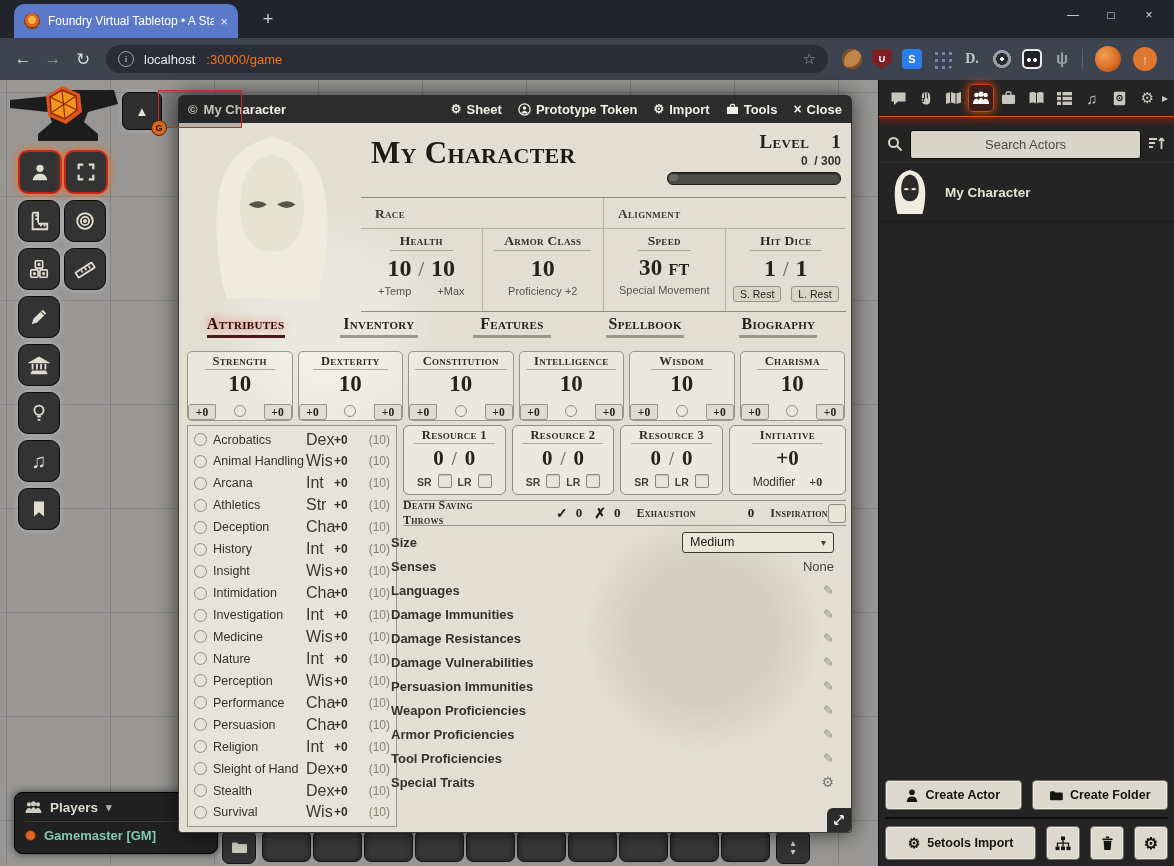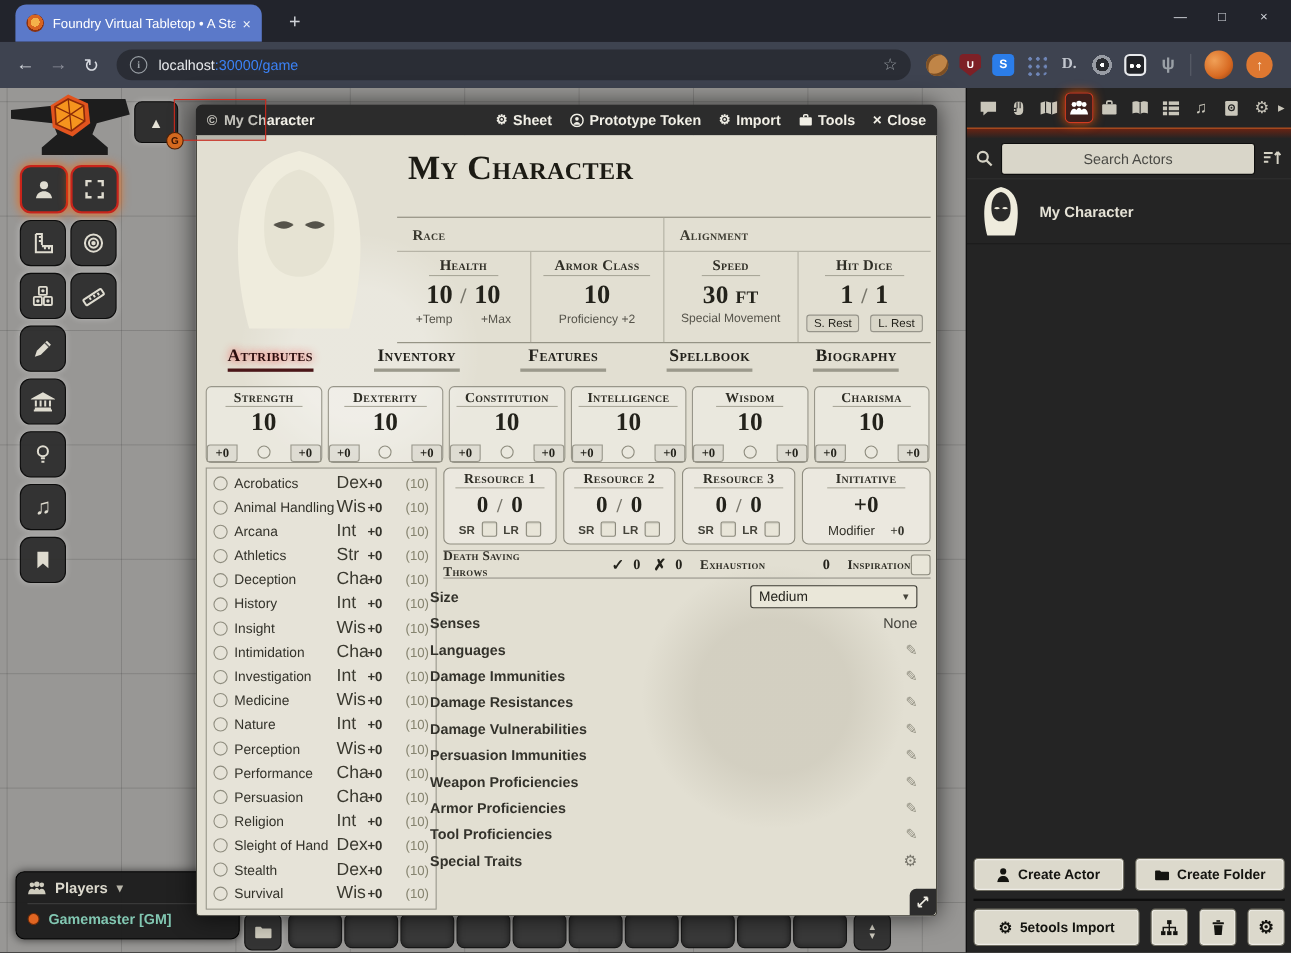--- a/index.html
+++ b/index.html
@@ -25,21 +25,21 @@
   .toolbar{position:absolute;left:0;top:38px;width:1174px;height:42px;background:#3e4350;
     display:flex;align-items:center;}
   .navbtn{width:30px;text-align:center;font-size:17px;color:#d7dae0;}
   .navbtn.dim{color:#8d919b;}
   .omnibox{margin-left:8px;width:722px;height:28px;background:#2a2d35;border-radius:14px;
     display:flex;align-items:center;padding:0 12px;box-sizing:border-box;}
   .info-badge{width:14px;height:14px;border:1.5px solid #9aa0a6;border-radius:50%;
     color:#9aa0a6;font:bold 9px "Liberation Serif",serif;display:flex;align-items:center;justify-content:center;flex:0 0 14px;}
   .url{margin-left:10px;font-size:13px;white-space:nowrap;}
   .url .host{color:#e8eaed;}
-  .url .rest{color:#3b82f6;}
+  .url .rest{color:#f97316;padding-left:11px;}
   .omni-star{margin-left:auto;color:#9aa0a6;font-size:15px;}
   .extrow{display:flex;align-items:center;gap:10px;margin-left:14px;}
   .ext{width:20px;height:20px;display:flex;align-items:center;justify-content:center;
     font-size:11px;font-weight:bold;border-radius:4px;color:#fff;}
   .ext.cookie{border-radius:50%;background:#c08547;box-shadow:inset 4px 3px 0 -2px #7d4f24,inset -3px -4px 0 -2px #7d4f24;}
   .ext.shield{background:#7d2026;clip-path:polygon(0 0,100% 0,100% 62%,50% 100%,0 62%);font-size:9px;}
   .ext.sq-s{background:#2b7de9;}
   .ext.dots{background-image:radial-gradient(#6f86b8 1.6px,transparent 1.8px);background-size:7px 7px;background-position:1px 1px;}
   .ext.dletter{color:#c3c7cf;font-family:"Liberation Serif",serif;font-size:14px;}
   .ext.record{border-radius:50%;background:radial-gradient(circle,#fff 0 2px,#2a2c31 2px 6px,#989ca4 6px 9px,transparent 9px);}
@@ -443,20 +443,31 @@
         <div class="portrait">
           <svg width="168" height="180" viewBox="0 0 100 104">
             <path d="M50 4 C26 9 18 27 17 50 C16 70 20 90 23 100 L77 100 C80 90 84 70 83 50 C82 27 74 9 50 4 Z" fill="#efecdd"></path>
             <path d="M50 14 C36 17 31 30 31 46 C31 60 36 72 50 72 C64 72 69 60 69 46 C69 30 64 17 50 14 Z" fill="#e6e3d3"></path>
             <path d="M36 44 q6 -4 11 0 q-5 4 -11 0z" fill="#55534a"></path>
             <path d="M53 44 q6 -4 11 0 q-5 4 -11 0z" fill="#55534a"></path>
           </svg>
         </div>
 
         <div class="charname sc">My Character</div>
+        <div class="level-block">
+          <div class="level-line sc">
+            <span>Level</span><span class="lv-num num">1</span>
+          </div>
+          <div class="xp-line">
+            <span>0</span>&nbsp;&nbsp;<span>/</span> <span>300</span>
+          </div>
+          <div class="xp-bar">
+              <span class="nub"></span>
+            </div>
+        </div>
 
         <div class="fields-row">
           <div class="field-cell sc">Race</div>
           <div class="field-cell sc">Alignment</div>
         </div>
 
         <div class="stats-row">
           <div class="stat-cell">
             <span class="stat-label sc">Health</span>
             <span class="stat-value num">

